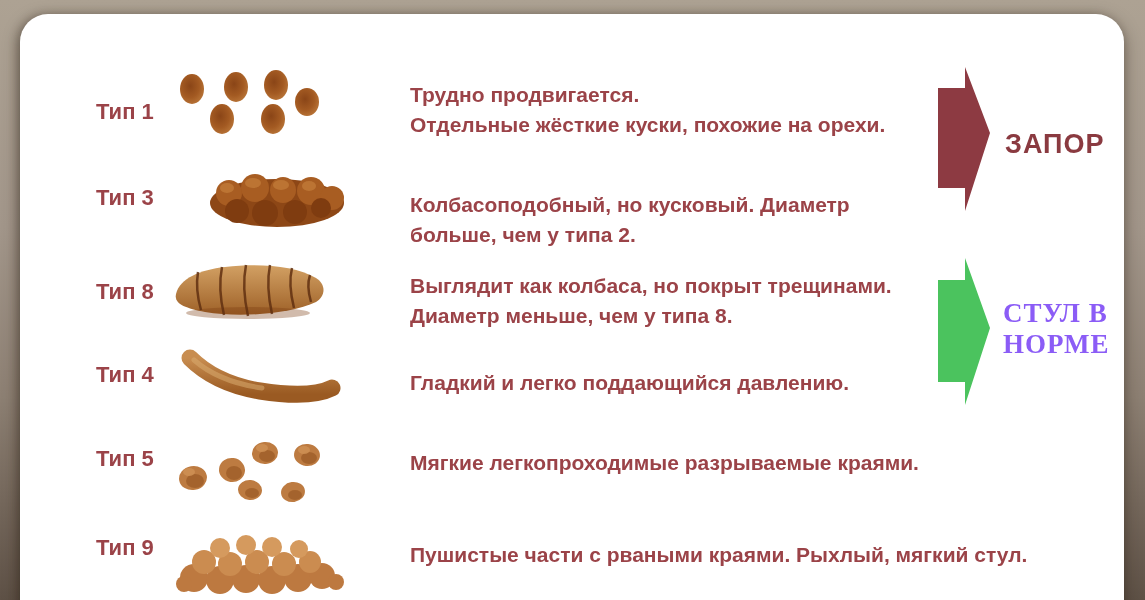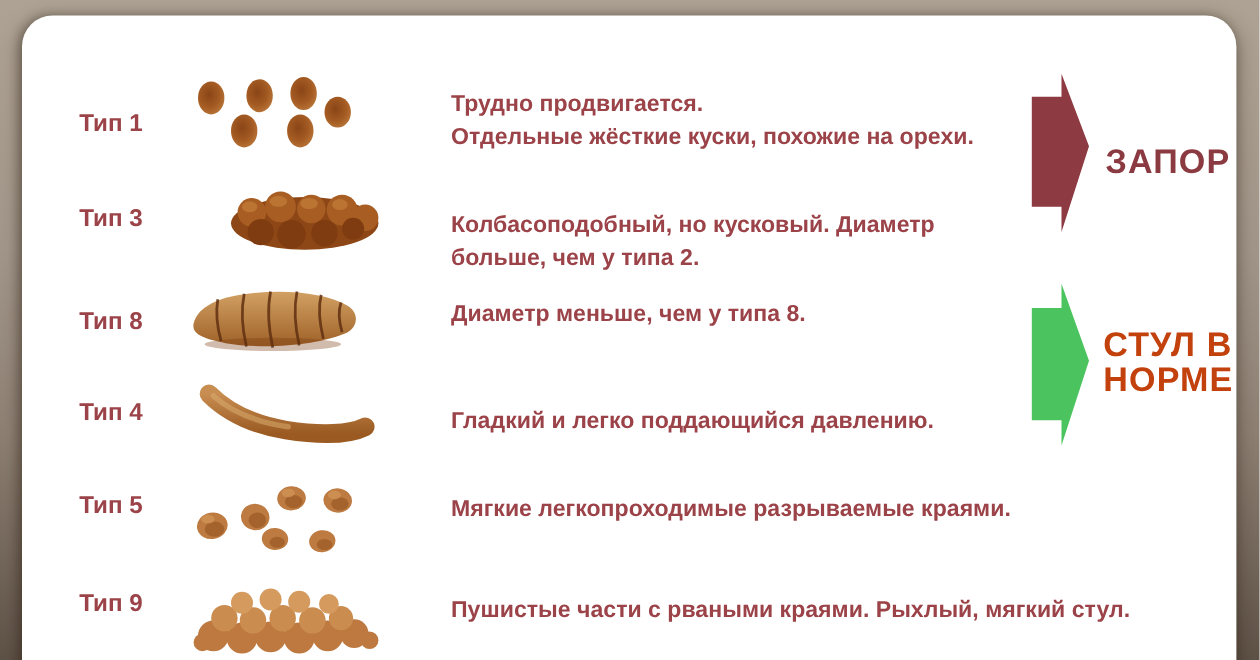--- a/index.html
+++ b/index.html
@@ -8,28 +8,28 @@
     font-family:"Liberation Sans",sans-serif;
     background:linear-gradient(180deg,#ada293 0%,#a2968a 38%,#8d8073 66%,#5e5146 100%);
   }
   .card{
     position:absolute;left:20px;top:14px;width:1104px;height:620px;
     background:#ffffff;border-radius:28px;
     box-shadow:0 5px 16px rgba(45,33,22,.5), -3px 0 8px rgba(45,33,22,.25);
   }
   .abs{position:absolute;}
   .type-label{
-    color:#9b4348;font-weight:bold;font-size:22px;white-space:nowrap;
+    color:#9b4348;font-weight:bold;font-size:22px;white-space:nowrap;margin-left:24px;
   }
   .desc{
     color:#9b4348;font-weight:bold;font-size:21px;line-height:30px;white-space:nowrap;
   }
-  .indicator{font-weight:bold;font-size:31px;letter-spacing:1px;}
+  .indicator{font-weight:bold;font-size:27px;letter-spacing:1px;}
   .indicator-constipation{color:#8a3a40;}
-  .indicator-normal{color:#c2410c;width:125px;line-height:31px;}
+  .indicator-normal{color:#8b5cf6;width:125px;line-height:31px;font-family:Liberation Serif, serif;}
   svg{display:block;}
 </style>
 </head>
 <body>
 
 <div class="card">
 
   <div class="abs type-label" style="left:52px;top:85px">Тип 1</div>
   <div class="abs" style="left:155px;top:48px">
     <svg width="170" height="80" viewBox="0 0 170 80">
@@ -92,20 +92,21 @@
         <path d="M28,14 C26,26 27,38 31,52"></path>
         <path d="M52,9 C49,24 50,40 54,57"></path>
         <path d="M76,7 C73,22 74,40 78,58"></path>
         <path d="M100,7 C97,22 98,38 102,56"></path>
         <path d="M122,10 C119,22 120,34 124,50"></path>
         <path d="M140,17 C137,26 138,34 141,44"></path>
       </g>
     </svg>
   </div>
   <div class="abs desc" style="left:390px;top:257px">
+    <div>Выглядит как колбаса, но покрыт трещинами.</div>
     <div>Диаметр меньше, чем у типа 8.</div>
   </div>
 
   <div class="abs type-label" style="left:52px;top:348px">Тип 4</div>
   <div class="abs" style="left:158px;top:334px">
     <svg width="165" height="62" viewBox="0 0 165 62">
       <defs>
         <linearGradient id="body4" x1="0" y1="0" x2="0" y2="1">
           <stop offset="0%" stop-color="#c88d50"></stop>
           <stop offset="100%" stop-color="#9a5a22"></stop>

